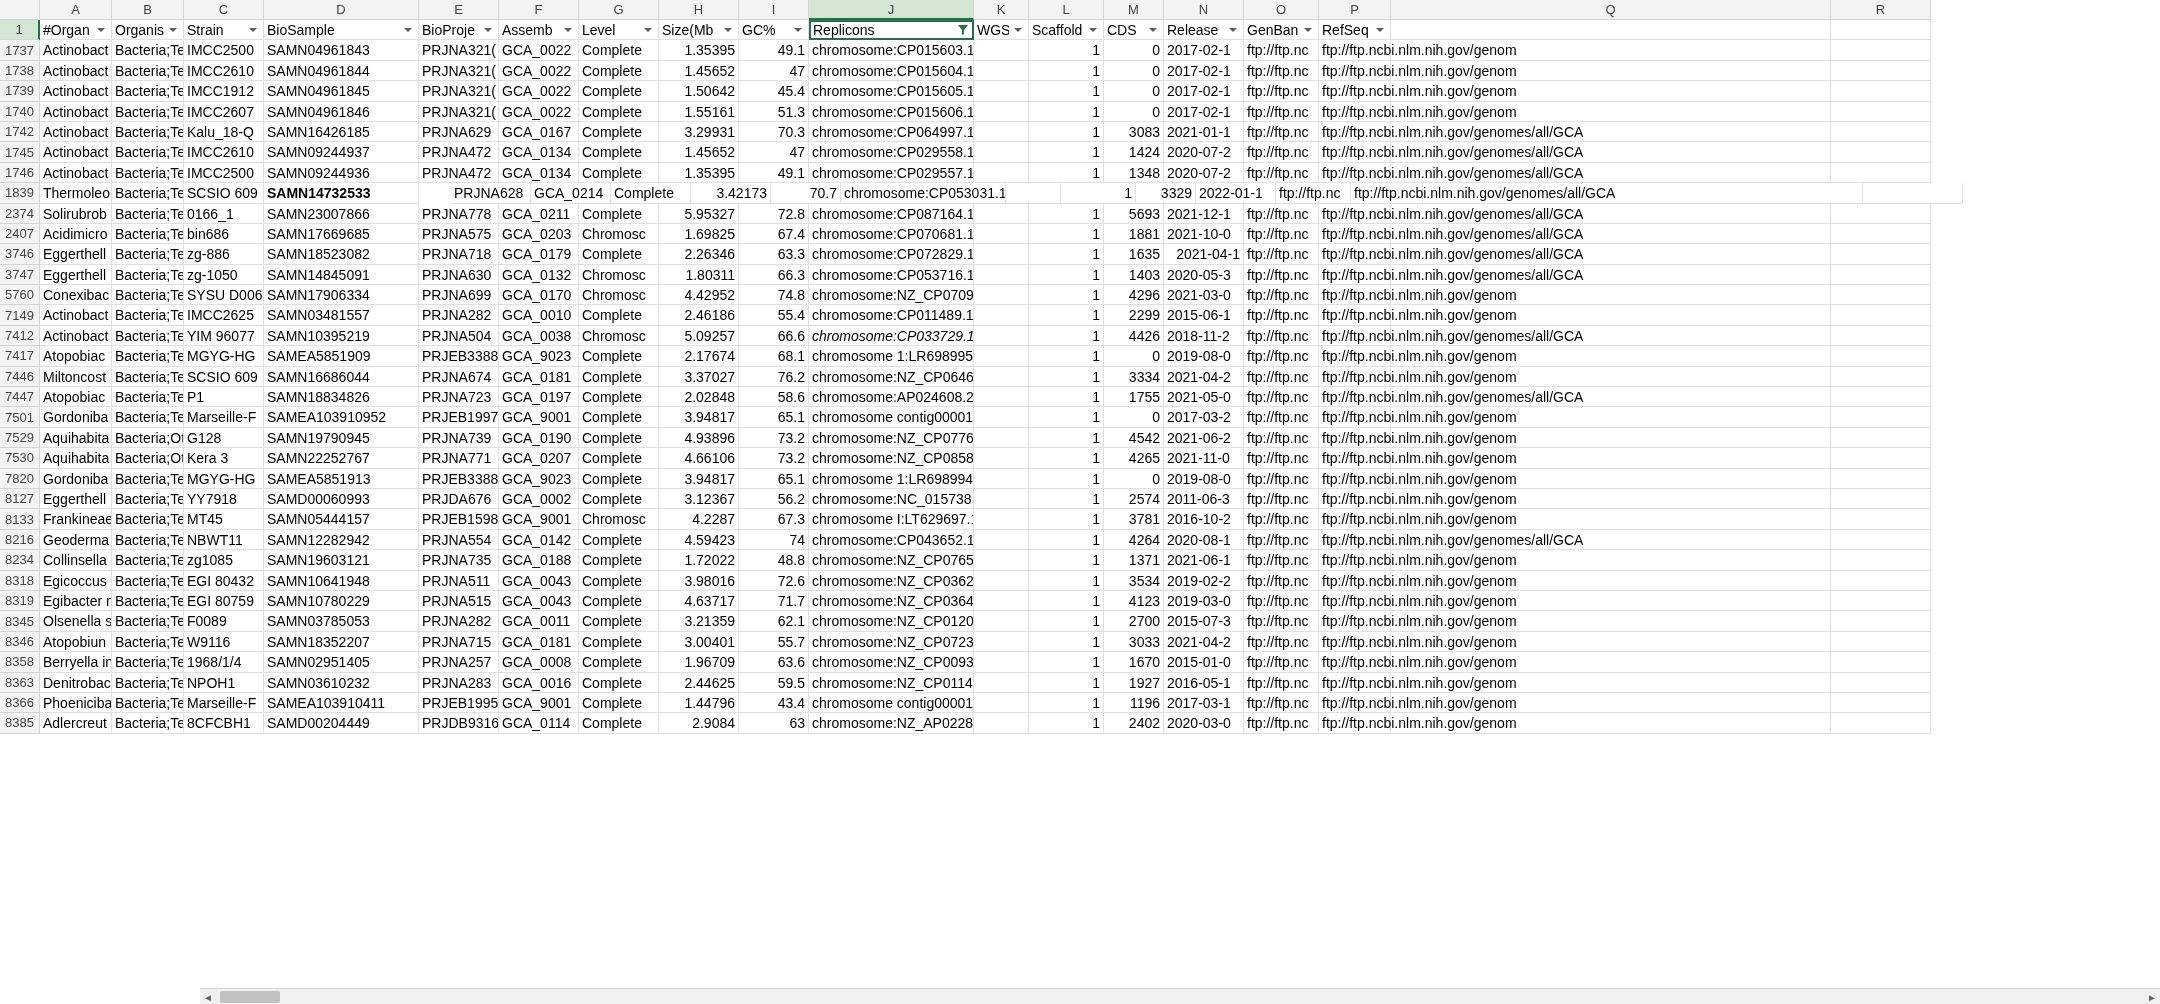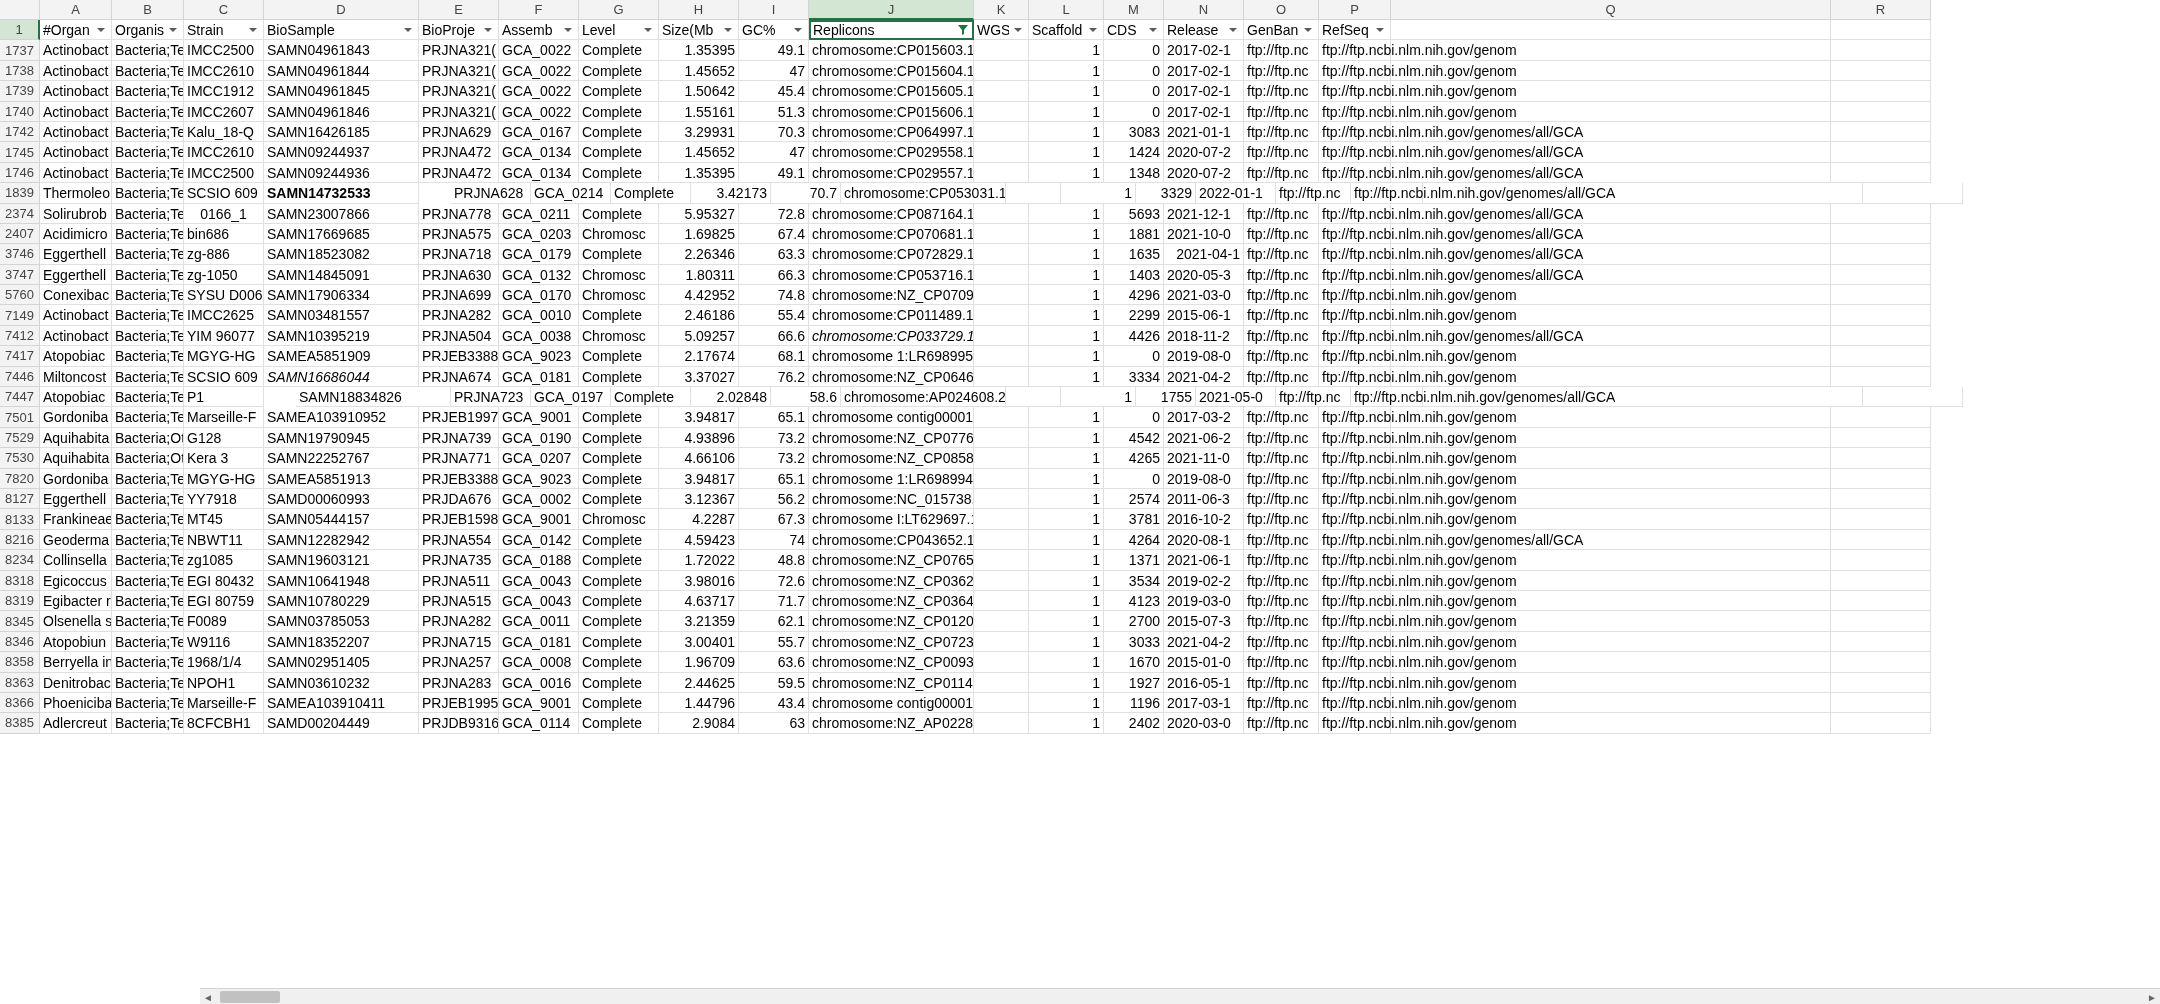--- a/index.html
+++ b/index.html
@@ -355,21 +355,21 @@
         <div class="cell" style="width: 80px;">2022-01-1</div>
         <div class="cell" style="width: 75px;">ftp://ftp.nc</div>
         <div class="cell overflow" style="width: 72px;">ftp://ftp.ncbi.nlm.nih.gov/genomes/all/GCA</div>
         <div class="cell" style="width: 440px;"></div>
         <div class="cell" style="width: 100px;"></div>
       </div>
       <div class="row">
         <div class="row-num">2374</div>
         <div class="cell" style="width: 72px;">Solirubrob</div>
         <div class="cell" style="width: 72px;">Bacteria;Te</div>
-        <div class="cell" style="width: 80px; text-align: center;">0166_1</div>
+        <div class="cell" style="width: 80px;">0166_1</div>
         <div class="cell" style="width: 155px;">SAMN23007866</div>
         <div class="cell" style="width: 80px;">PRJNA778</div>
         <div class="cell" style="width: 80px;">GCA_0211</div>
         <div class="cell" style="width: 80px;">Complete</div>
         <div class="cell num" style="width: 80px;">5.95327</div>
         <div class="cell num" style="width: 70px;">72.8</div>
         <div class="cell" style="width: 165px;">chromosome:CP087164.1</div>
         <div class="cell" style="width: 55px;"></div>
         <div class="cell num" style="width: 75px;">1</div>
         <div class="cell num" style="width: 60px;">5693</div>
@@ -524,42 +524,42 @@
         <div class="cell" style="width: 75px;">ftp://ftp.nc</div>
         <div class="cell overflow" style="width: 72px;">ftp://ftp.ncbi.nlm.nih.gov/genom</div>
         <div class="cell" style="width: 440px;"></div>
         <div class="cell" style="width: 100px;"></div>
       </div>
       <div class="row">
         <div class="row-num">7446</div>
         <div class="cell" style="width: 72px;">Miltoncost</div>
         <div class="cell" style="width: 72px;">Bacteria;Te</div>
         <div class="cell" style="width: 80px;">SCSIO 609</div>
-        <div class="cell" style="width: 155px; font-style: italic;">SAMN16686044</div>
+        <div class="cell" style="width: 155px;">SAMN16686044</div>
         <div class="cell" style="width: 80px;">PRJNA674</div>
         <div class="cell" style="width: 80px;">GCA_0181</div>
         <div class="cell" style="width: 80px;">Complete</div>
         <div class="cell num" style="width: 80px;">3.37027</div>
         <div class="cell num" style="width: 70px;">76.2</div>
         <div class="cell" style="width: 165px;">chromosome:NZ_CP064655.1/CP06</div>
         <div class="cell" style="width: 55px;"></div>
         <div class="cell num" style="width: 75px;">1</div>
         <div class="cell num" style="width: 60px;">3334</div>
         <div class="cell" style="width: 80px;">2021-04-2</div>
         <div class="cell" style="width: 75px;">ftp://ftp.nc</div>
         <div class="cell overflow" style="width: 72px;">ftp://ftp.ncbi.nlm.nih.gov/genom</div>
         <div class="cell" style="width: 440px;"></div>
         <div class="cell" style="width: 100px;"></div>
       </div>
       <div class="row">
         <div class="row-num">7447</div>
         <div class="cell" style="width: 72px;">Atopobiac</div>
         <div class="cell" style="width: 72px;">Bacteria;Te</div>
         <div class="cell" style="width: 80px;">P1</div>
-        <div class="cell" style="width: 155px; margin-left: 32px;">SAMN18834826</div>
+        <div class="cell" style="width: 155px;">SAMN18834826</div>
         <div class="cell" style="width: 80px;">PRJNA723</div>
         <div class="cell" style="width: 80px;">GCA_0197</div>
         <div class="cell" style="width: 80px;">Complete</div>
         <div class="cell num" style="width: 80px;">2.02848</div>
         <div class="cell num" style="width: 70px;">58.6</div>
         <div class="cell" style="width: 165px;">chromosome:AP024608.2</div>
         <div class="cell" style="width: 55px;"></div>
         <div class="cell num" style="width: 75px;">1</div>
         <div class="cell num" style="width: 60px;">1755</div>
         <div class="cell" style="width: 80px;">2021-05-0</div>

